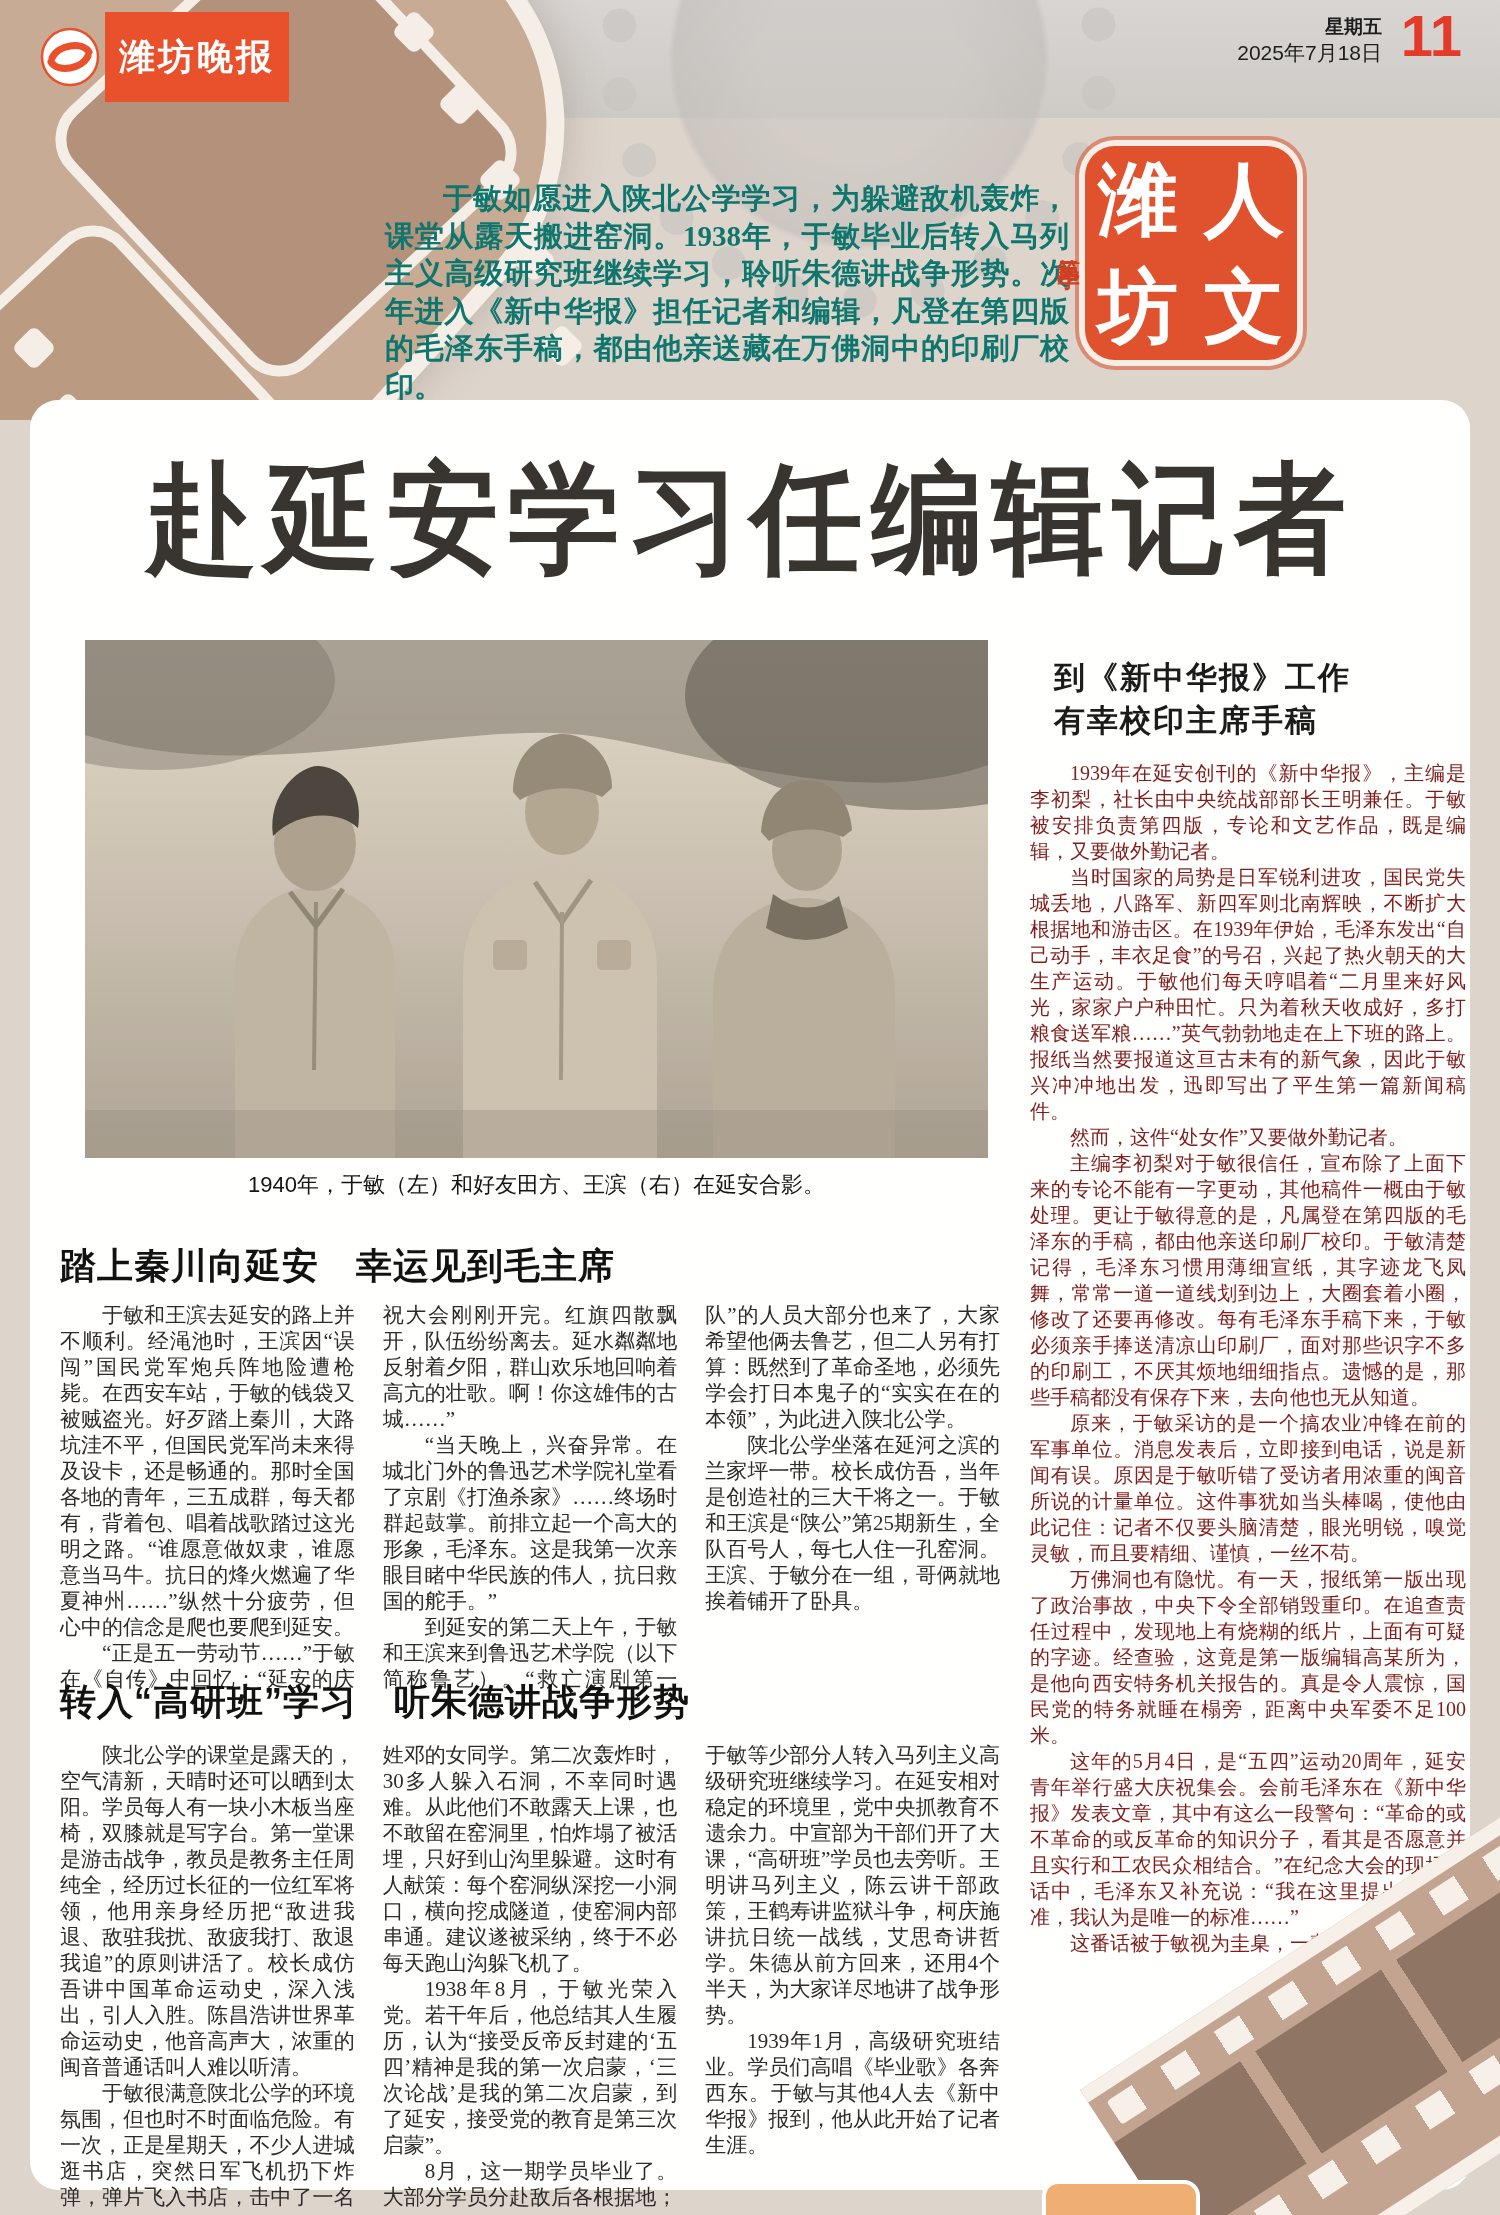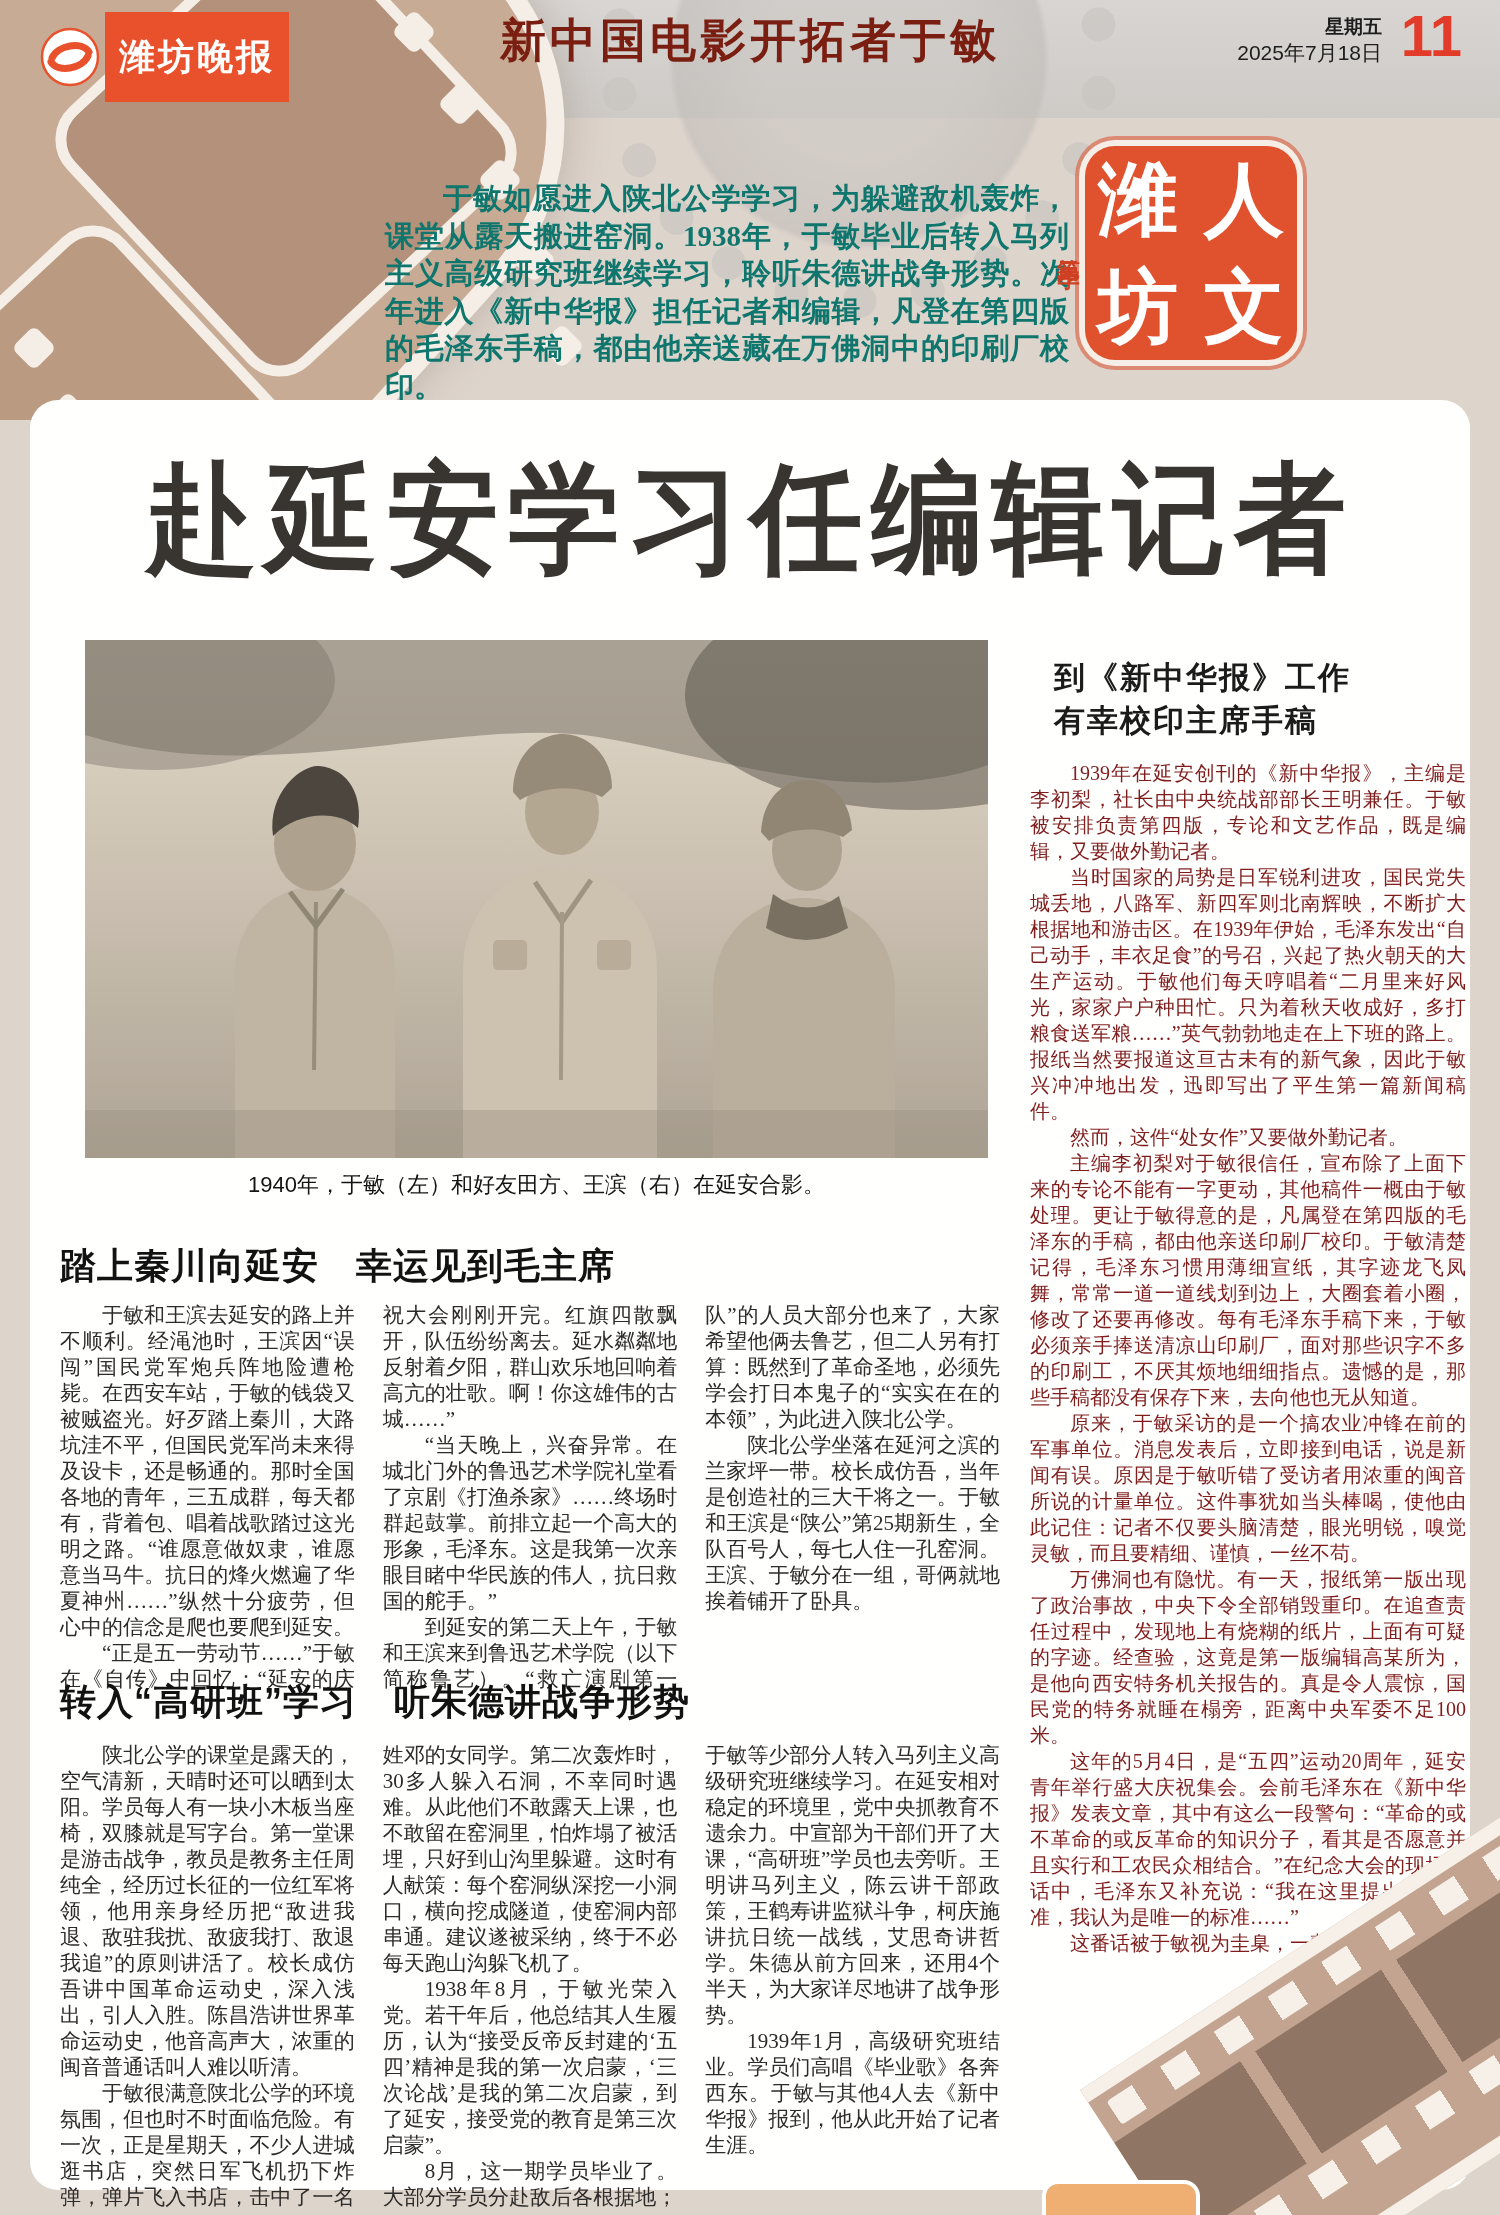--- a/index.html
+++ b/index.html
@@ -109,21 +109,20 @@
   <div class="card"></div>
 
   <div class="logo">
     <svg width="60" height="60" viewBox="0 0 60 60">
       <circle cx="30" cy="30" r="28" fill="#ffffff" stroke="#e8512c" stroke-width="2.5"></circle>
       <path d="M12 31c6-13 30-17 37-6" stroke="#e8512c" stroke-width="7" fill="none" stroke-linecap="round"></path>
       <path d="M48 29c-6 13-30 17-37 6" stroke="#e8512c" stroke-width="7" fill="none" stroke-linecap="round"></path>
     </svg>
     <div class="logo-box">潍坊晚报</div>
   </div>
-  <div class="headline">新中国电影开拓者于敏</div>
   <div class="dateblock">
     <div class="weekday">星期五</div>
     <div class="date">2025年7月18日</div>
   </div>
   <div class="pagenum">11</div>
 
   <div class="intro">
     <p>于敏如愿进入陕北公学学习，为躲避敌机轰炸，课堂从露天搬进窑洞。1938年，于敏毕业后转入马列主义高级研究班继续学习，聆听朱德讲战争形势。次年进入《新中华报》担任记者和编辑，凡登在第四版的毛泽东手稿，都由他亲送藏在万佛洞中的印刷厂校印。</p>
   </div>
   <div class="seal">

